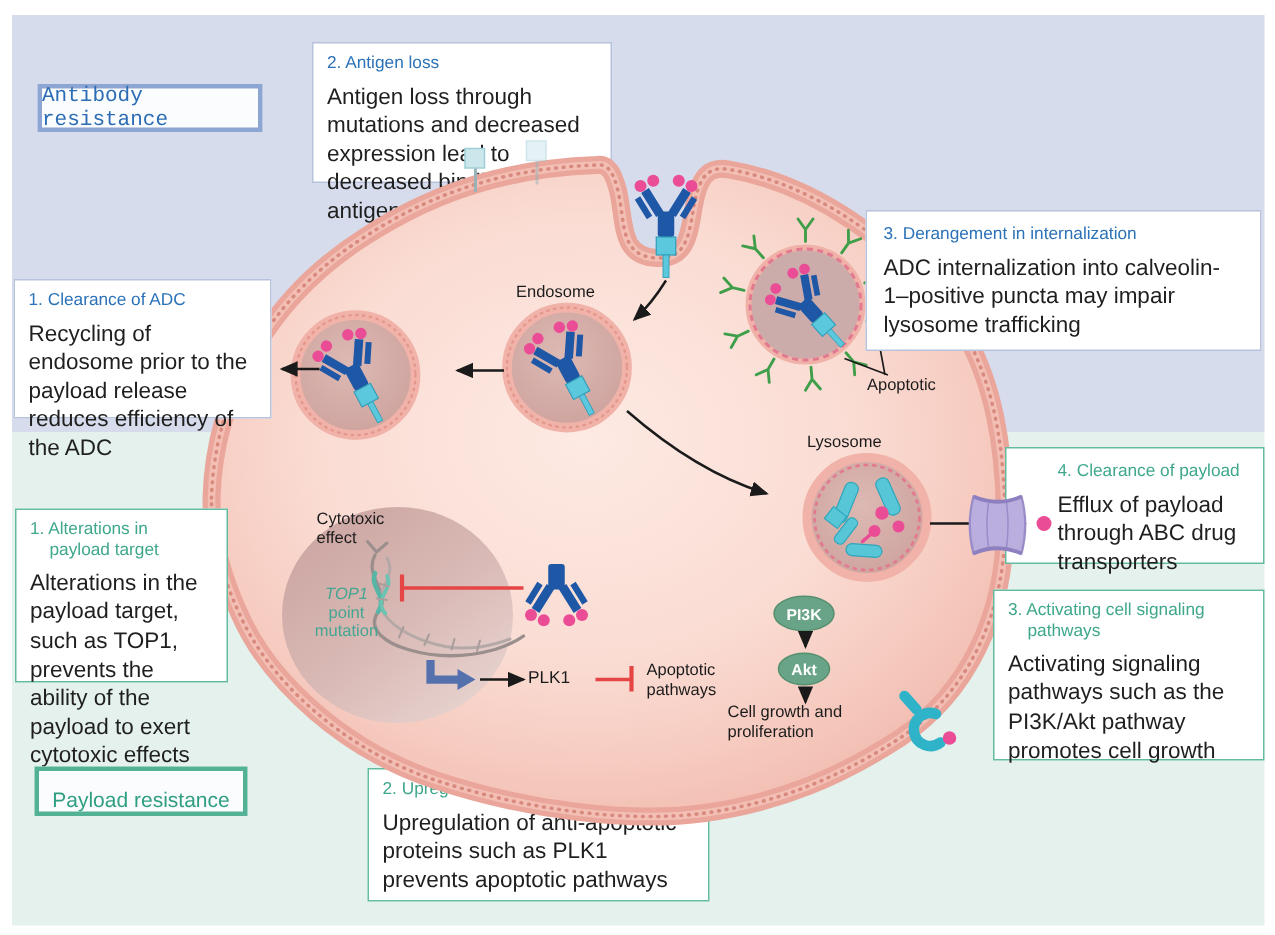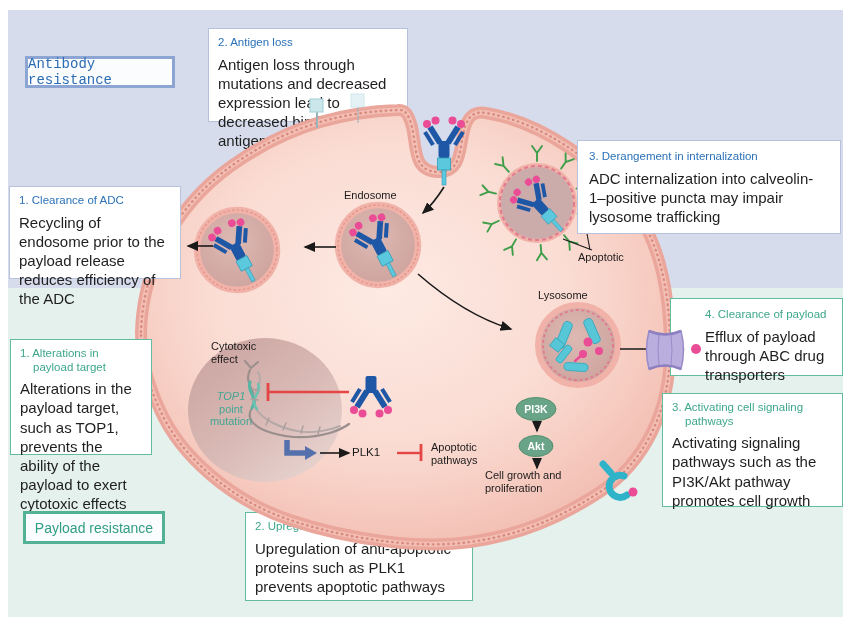--- a/index.html
+++ b/index.html
@@ -262,21 +262,21 @@
   </div>
 
   <div class="box green" style="left:10px;top:339px;width:142px;height:116px;">
     <div class="box-title hang">1. Alterations in payload target</div>
     <div class="box-body">Alterations in the payload target, such as TOP1, prevents the ability of the payload to exert cytotoxic effects</div>
   </div>
 
   <div class="tag" id="tag-antibody" style="left:25px;top:56px;width:150px;height:32px;">
     <span>Antibody resistance</span>
   </div>
-  <div class="tag" id="tag-payload" style="left:23px;top:511px;width:142px;height:33px;">
+  <div class="tag" id="tag-payload" style="left:23px;top:511px;width:142px;height:33px;align-items:flex-end;">
     <span>Payload resistance</span>
   </div>
 
   <div class="lbl center" style="left:344px;top:189px;width:70px;">Endosome</div>
   <div class="lbl" style="left:578px;top:251px;width:62px;">Apoptotic</div>
   <div class="lbl center" style="left:538px;top:289px;width:80px;">Lysosome</div>
   <div class="lbl center" style="left:211px;top:340px;width:90px;">Cytotoxic
 effect</div>
   <div class="lbl teal" style="left:193px;top:378px;width:76px;">
     <i>TOP1</i><span style="display:block;white-space:pre-line;">point

